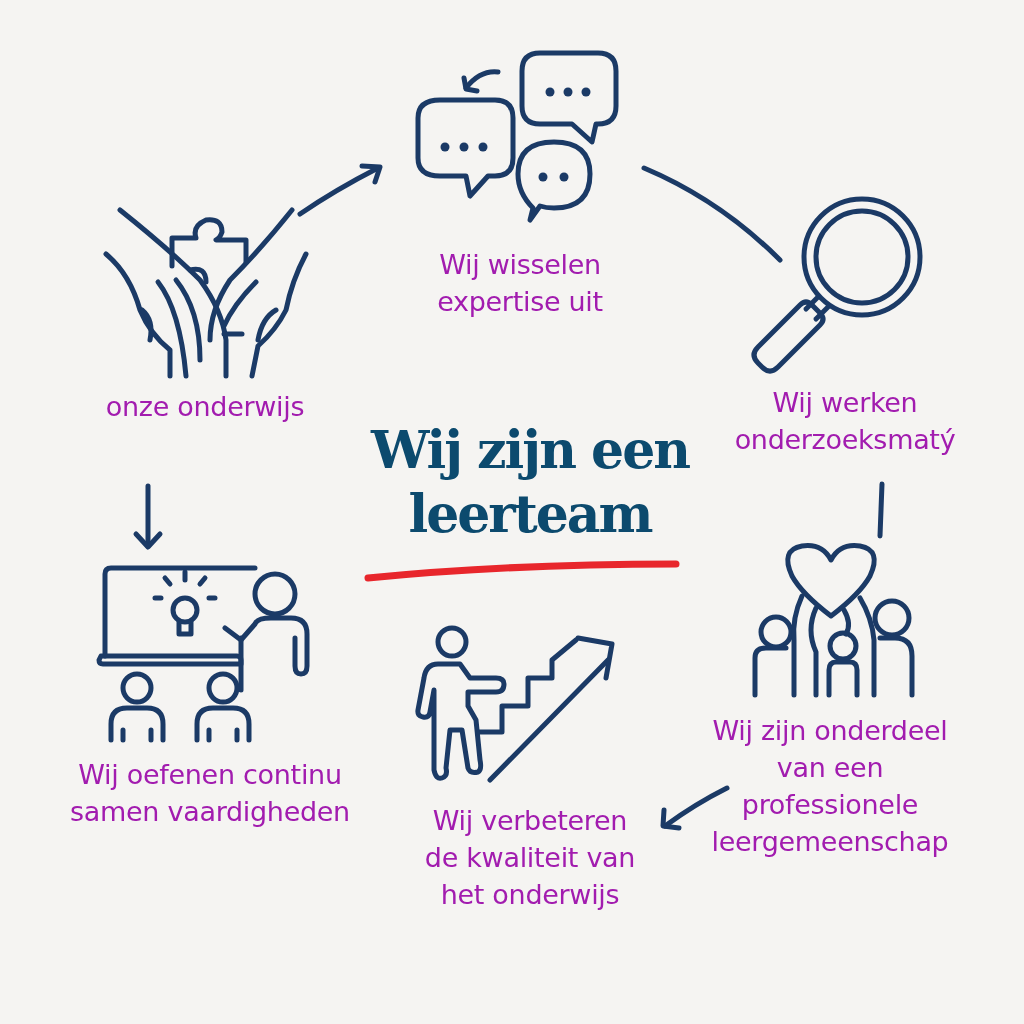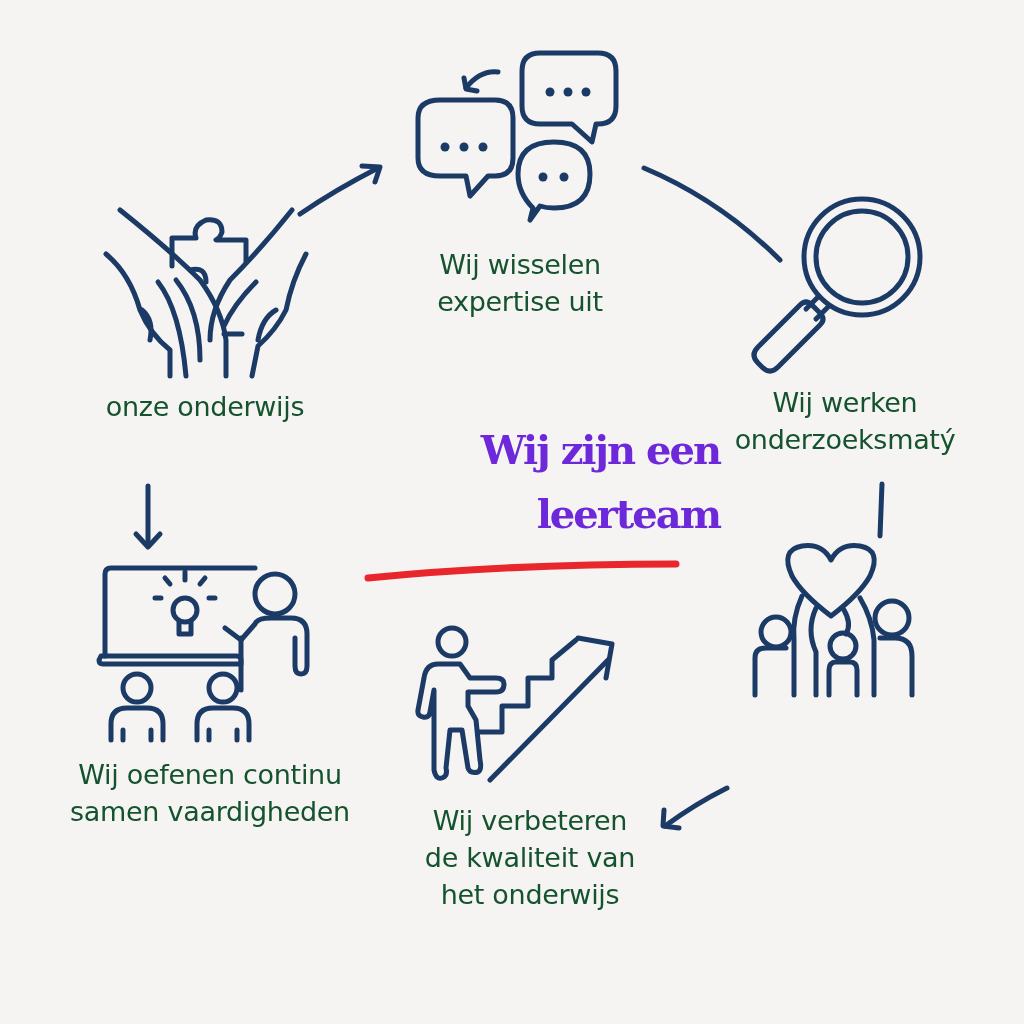--- a/index.html
+++ b/index.html
@@ -5,27 +5,27 @@
   html, body { margin:0; padding:0; }
   body {
     width:1024px; height:1024px; background:#f5f4f2;
     position:relative; overflow:hidden;
     font-family:"DejaVu Sans", "Liberation Sans", sans-serif;
     color:#1b3a66;
   }
   .canvas { position:absolute; left:0; top:0; width:1024px; height:1024px; }
   .lbl {
     position:absolute; text-align:center; font-size:27px; line-height:37px;
-    color:#14532d; font-weight:500; letter-spacing:-0.3px; white-space:nowrap;
+    color:#a21caf; font-weight:500; letter-spacing:-0.3px; white-space:nowrap;
   }
   .lbl span { display:block; }
   .title {
-    position:absolute; left:340px; top:418px; width:380px; text-align:right;
+    position:absolute; left:340px; top:418px; width:380px; text-align:center;
     font-family:"DejaVu Serif", "Liberation Serif", serif; font-weight:bold;
-    font-size:40px; line-height:64px; color:#6d28d9; letter-spacing:-2px;
+    font-size:52px; line-height:64px; color:#0c4a6e; letter-spacing:-2px;
   }
   .title span { display:block; }
   svg.icon { position:absolute; overflow:visible; }
   svg .st { fill:none; stroke:#1b3a66; stroke-width:5; stroke-linecap:round; stroke-linejoin:round; }
   svg .fl { fill:#1b3a66; }
 </style>
 </head>
 <body>
 
 <div class="canvas">
@@ -99,20 +99,26 @@
     <path class="st" d="M15 165 V128 Q15 118 26 118 H46"></path>
     <circle class="st" cx="152" cy="88" r="17"></circle>
     <path class="st" d="M172 165 V126 Q172 108 155 108 H140"></path>
     <circle class="st" cx="103" cy="116" r="13"></circle>
     <path class="st" d="M89 165 V140 Q89 132 96 132 H110 Q117 132 117 140 V165"></path>
     <path class="st" d="M62 66 Q52 88 54 110 V165"></path>
     <path class="st" d="M76 78 Q66 100 76 122 V165"></path>
     <path class="st" d="M120 68 Q132 88 134 110 V165"></path>
     <path class="st" d="M104 80 Q112 94 106 104"></path>
   </svg>
+  <div class="lbl" style="left:680px;top:712px;width:300px">
+    <span>Wij zijn onderdeel</span>
+    <span>van een</span>
+    <span>professionele</span>
+    <span>leergemeenschap</span>
+  </div>
 
   <svg class="icon" style="left:400px;top:620px" width="230" height="170">
     <circle class="st" cx="52" cy="22" r="14"></circle>
     <path class="st" d="M38 44 Q26 44 24 58 L18 90 Q17 96 23 97 Q29 98 30 92 L34 70 L34 150 Q36 160 42 158 Q48 156 46 148 L50 110 L62 110 L68 148 Q70 154 78 152 Q82 150 80 140 L76 100 L68 86 L68 72 L96 72 Q104 72 104 64 Q104 58 96 58 L70 58 L60 44 Z"></path>
     <path class="st" d="M78 112 H102 V86 H128 V58 H152 V40 L176 20"></path>
     <path class="st" d="M90 160 L208 40"></path>
     <path class="st" d="M178 18 L212 24 L206 58"></path>
   </svg>
   <div class="lbl" style="left:395px;top:802px;width:270px;text-align:center">
     <span>Wij verbeteren</span>

